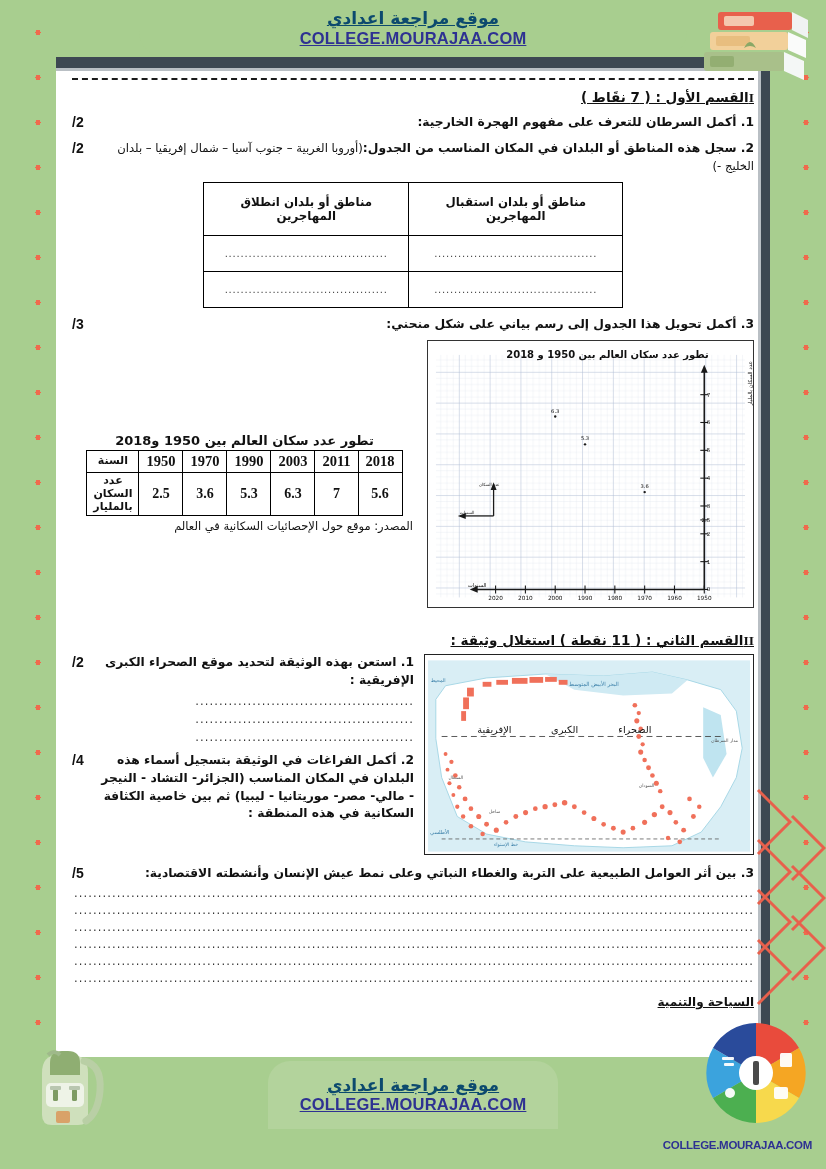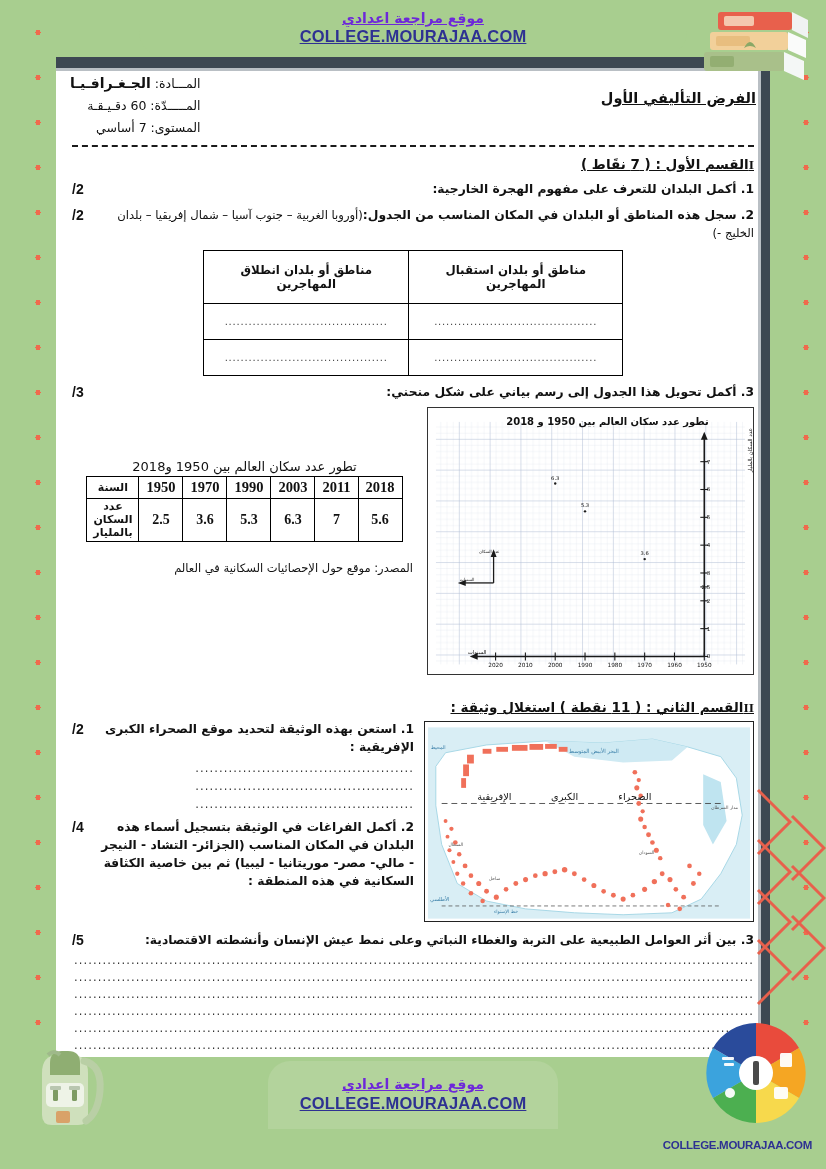--- a/index.html
+++ b/index.html
@@ -52,21 +52,21 @@
   .top-banner {
     position: absolute; left: 139px; top: 0; width: 548px; height: 57px;
     background: #a8ce8f;
     border-bottom-left-radius: 26px; border-bottom-right-radius: 26px;
     display: flex; flex-direction: column;
     align-items: center; justify-content: center;
     z-index: 6;
   }
   .banner-ar {
     font-family: "DejaVu Sans", sans-serif;
-    font-size: 14px; font-weight: bold; color: #6d28d9;
+    font-size: 17px; font-weight: bold; color: #0c4a6e;
     text-decoration: underline; direction: rtl; line-height: 1.1;
   }
   .banner-url {
     font-family: "Liberation Sans", sans-serif;
     font-size: 16.5px; font-weight: bold; color: #2e3192;
     text-decoration: underline; letter-spacing: .2px; margin-top: 1px;
   }
 
   
   .bottom-banner {
@@ -160,32 +160,32 @@
     position: absolute; top: 8px; right: 10px; left: 44px;
     font-size: 10px; font-weight: bold; text-align: center; direction: rtl;
   }
   .axis-label-y {
     position: absolute; top: 20px; right: 6px; font-size: 5.5px;
     transform: rotate(-90deg); transform-origin: right top; white-space: nowrap;
   }
 
   
   .data-col { flex: 1; direction: rtl; text-align: center; padding-top: 52px; }
-  .data-title { font-size: 13px; font-weight: normal; margin-bottom: 2px; }
+  .data-title { font-size: 13px; font-weight: bold; margin-bottom: 2px; margin-top: 41px; }
   .pop-table { border-collapse: collapse; margin: 0 auto; direction: rtl; }
   .pop-table td, .pop-table th {
     border: 1.5px solid #000; font-size: 14px; font-weight: bold;
     padding: 2px 7px; font-family: "Liberation Serif", serif;
   }
   .pop-table .rowhead {
     font-family: "DejaVu Sans", sans-serif; font-size: 11px;
     line-height: 1.15; padding: 2px 4px; width: 52px;
   }
   .pop-table .yr { font-size: 14.5px; }
-  .src-line { font-size: 11.5px; margin-top: 19px; text-align: right; padding-right: 4px; }
+  .src-line { font-size: 11.5px; margin-top: 3px; text-align: right; padding-right: 4px; }
 
   
   .sec2-row { display: flex; margin: 5px 16px 0 16px; gap: 10px; align-items: flex-start; }
   .map-box {
     width: 330px; flex: none; border: 1.4px solid #222; background: #fff;
     padding: 3px 3px 0 3px;
   }
   .map-img { width: 100%; height: 196px; display: block; }
   .map-cap {
     text-align: center; font-size: 12.5px; font-weight: bold;
@@ -208,52 +208,35 @@
 <div class="page">
   <div class="sheet-topbar"></div>
   <div class="sheet-topbar2"></div>
   <div class="sheet-rail"></div>
   <div class="sheet-rail2"></div>
 
   <div class="doc">
 
     <div class="hdr-row">
 
-      <div class="hdr-mid">
-        <div class="title">الفرض التأليفي الأول</div>
-      </div>
-
-      <div class="hdr-right">
-        <div>
-          <span>المـــادة:</span>
-          <b>الجـغـرافـيـا</b>
-        </div>
-        <div>
-          <span>المـــــدّة:</span>
-          <span>60 دقـيـقـة</span>
-        </div>
-        <div>
-          <span>المستوى:</span>
-          <span>7 أساسي</span>
-        </div>
-      </div>
+
     </div>
 
     <div class="dashrule"></div>
 
     <div class="sec-title">
       <span class="rom">I</span><span>القسم الأول : ( 7 نقَاط )</span>
     </div>
 
     <div class="q">
       <div class="q-mark">/2</div>
       <div class="q-body">
         <div class="q-text">
           <span>1.</span>
-          <span>أكمل البلدان للتعرف على مفهوم الهجرة الخارجية:</span>
+          <span>أكمل السرطان للتعرف على مفهوم الهجرة الخارجية:</span>
         </div>
       </div>
     </div>
 
     <div class="q">
       <div class="q-mark">/2</div>
       <div class="q-body">
         <div class="q-text">
           <span>2.</span>
           <span>سجل هذه المناطق أو البلدان في المكان المناسب من الجدول:</span><span class="q-sub">(أوروبا الغربية – جنوب آسيا – شمال إفريقيا – بلدان الخليج -)</span>

